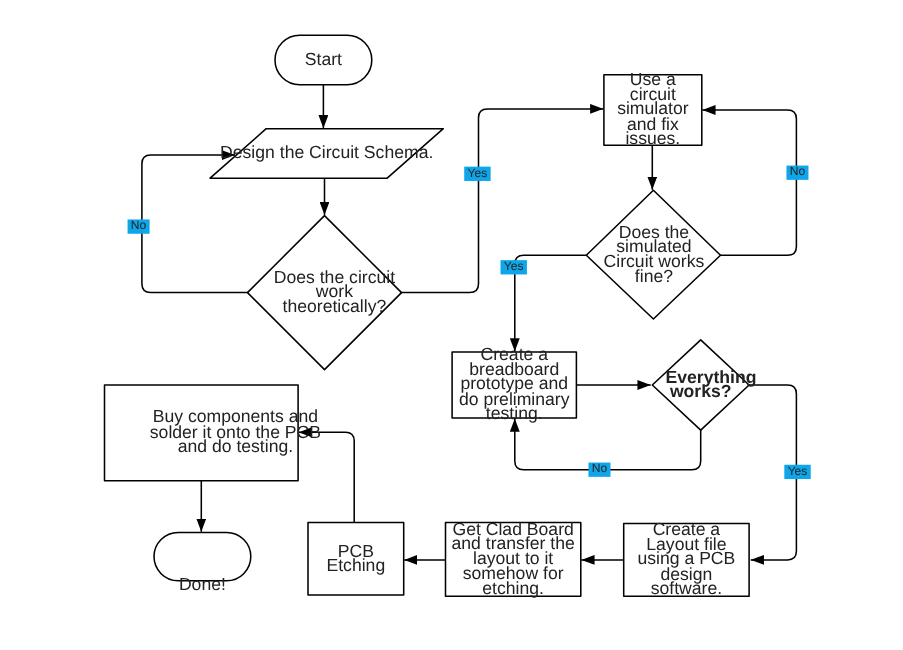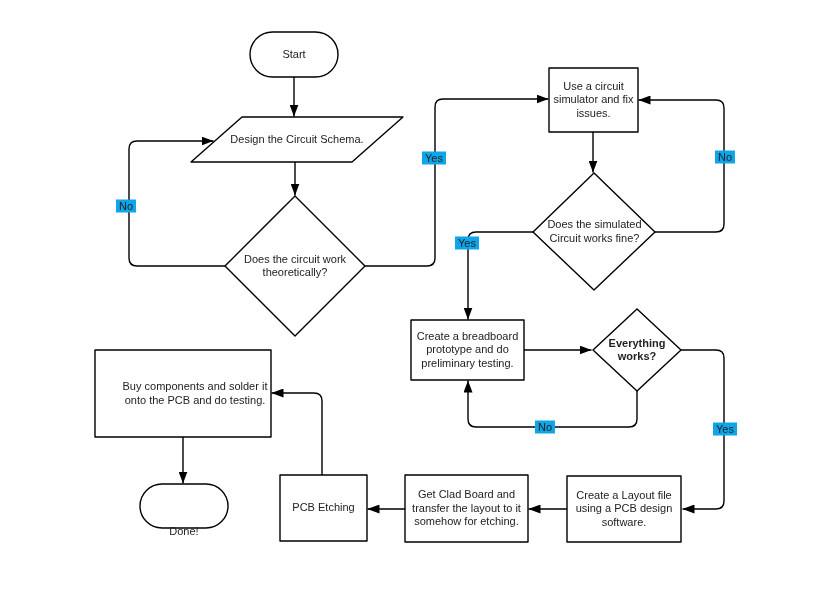--- a/index.html
+++ b/index.html
@@ -20,21 +20,21 @@
     position: absolute;
     left: 0;
     top: 0;
   }
   .node-label {
     position: absolute;
     display: flex;
     align-items: center;
     justify-content: center;
     text-align: center;
-    font-size: 11px;
+    font-size: 16px;
     line-height: 13.5px;
     pointer-events: none;
   }
   .node-label > span {
     display: inline-block;
   }
   .edge-label {
     position: absolute;
     transform: translate(-50%, -50%);
     background: #0ea5e9;
@@ -90,21 +90,21 @@
   </svg>
 
   <div class="node-label" style="left:250px;top:32px;width:88px;height:45px;">
     <span>Start</span>
   </div>
 
   <div class="node-label" style="left:191px;top:117px;width:212px;height:45px;">
     <span>Design the Circuit Schema.</span>
   </div>
 
-  <div class="node-label" style="left:225px;top:196px;width:140px;height:140px;">
+  <div class="node-label" style="left:225px;top:196px;width:140px;height:140px;justify-content:flex-end;">
     <span style="width:122px;">Does the circuit work theoretically?</span>
   </div>
 
   <div class="node-label" style="left:549px;top:68px;width:89px;height:64px;">
     <span style="width:86px;">Use a circuit simulator and fix issues.</span>
   </div>
 
   <div class="node-label" style="left:534px;top:173px;width:121px;height:117px;align-items:center;">
     <span style="width:106px;">Does the simulated Circuit works fine?</span>
   </div>
@@ -122,21 +122,21 @@
   </div>
 
   <div class="node-label" style="left:405px;top:475px;width:123px;height:67px;">
     <span style="width:120px;">Get Clad Board and transfer the layout to it somehow for etching.</span>
   </div>
 
   <div class="node-label" style="left:280px;top:475px;width:87px;height:66px;">
     <span>PCB Etching</span>
   </div>
 
-  <div class="node-label" style="left:95px;top:350px;width:200px;height:87px;">
+  <div class="node-label" style="left:95px;top:350px;width:200px;height:87px;justify-content:flex-end;">
     <span style="width:162px;">Buy components and solder it onto the PCB and do testing.</span>
   </div>
 
   <div class="node-label" style="left:140px;top:484px;width:88px;height:44px;margin-top:26px;">
     <span>Done!</span>
   </div>
 
   <div class="edge-label" style="left:126px;top:206px;">No</div>
   <div class="edge-label" style="left:434px;top:158px;">Yes</div>
   <div class="edge-label" style="left:467px;top:243px;">Yes</div>

